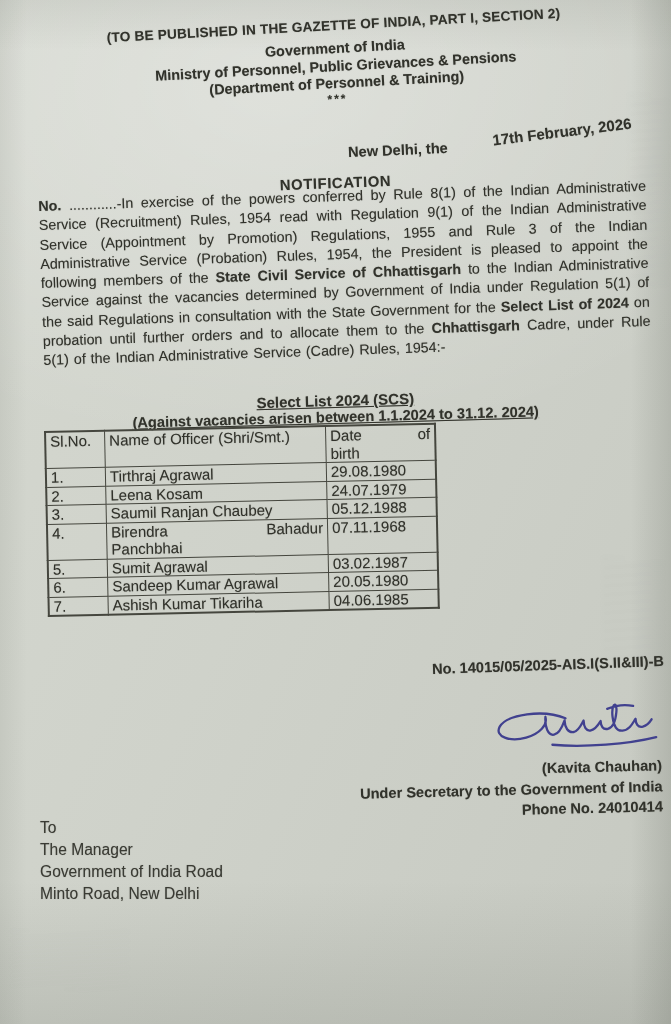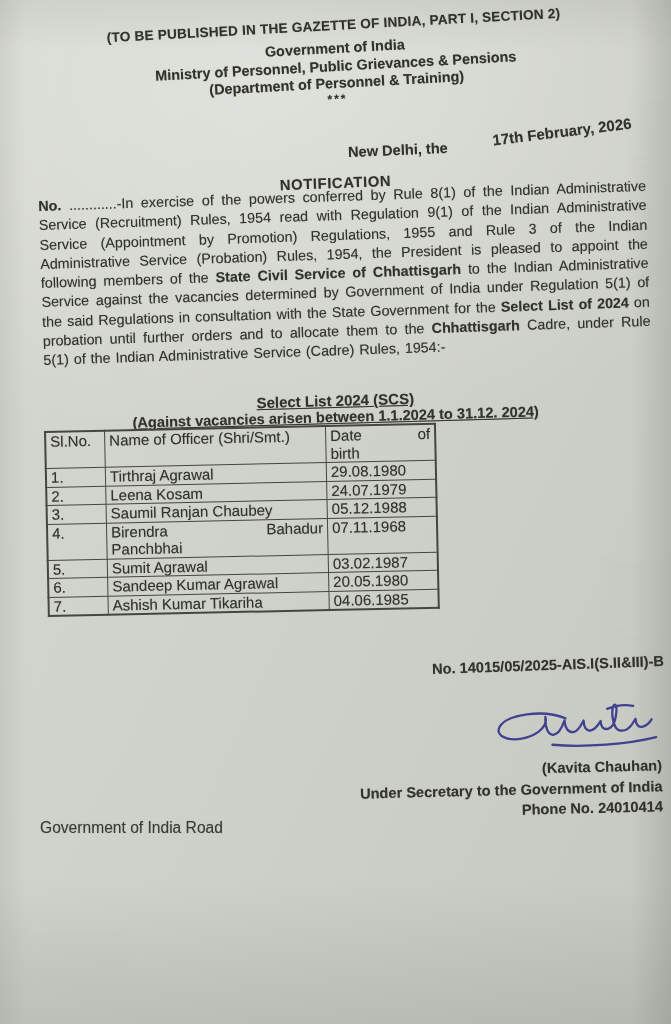--- a/index.html
+++ b/index.html
@@ -160,16 +160,19 @@
     </svg>
   </div>
 
   <div class="signer">
     <div>(Kavita Chauhan)</div>
     <div>Under Secretary to the Government of India</div>
     <div>Phone No. 24010414</div>
   </div>
 
   <div class="addr">
+    <div>To</div>
+    <div>The Manager</div>
     <div>Government of India Road</div>
+    <div>Minto Road, New Delhi</div>
   </div>
 
 </div>
 
 </body></html>

